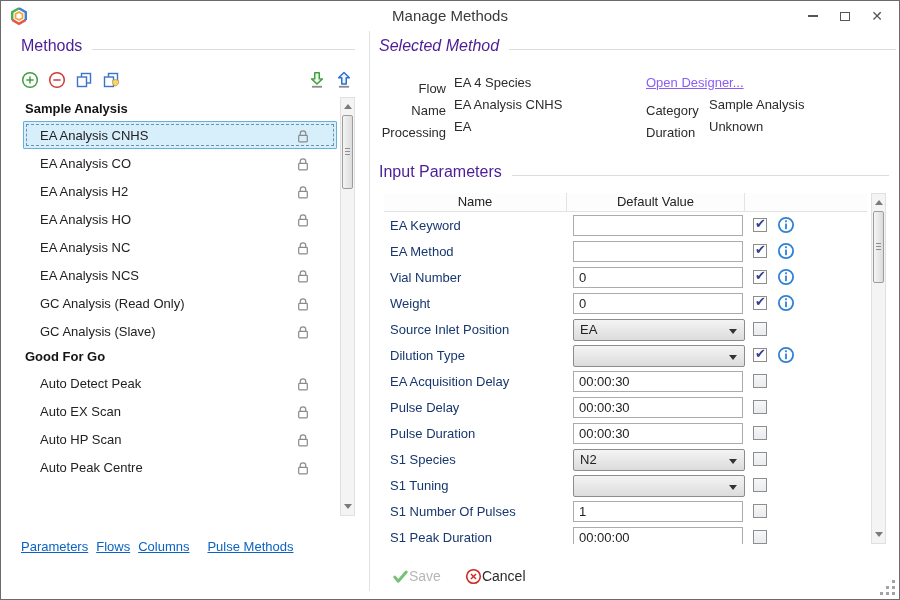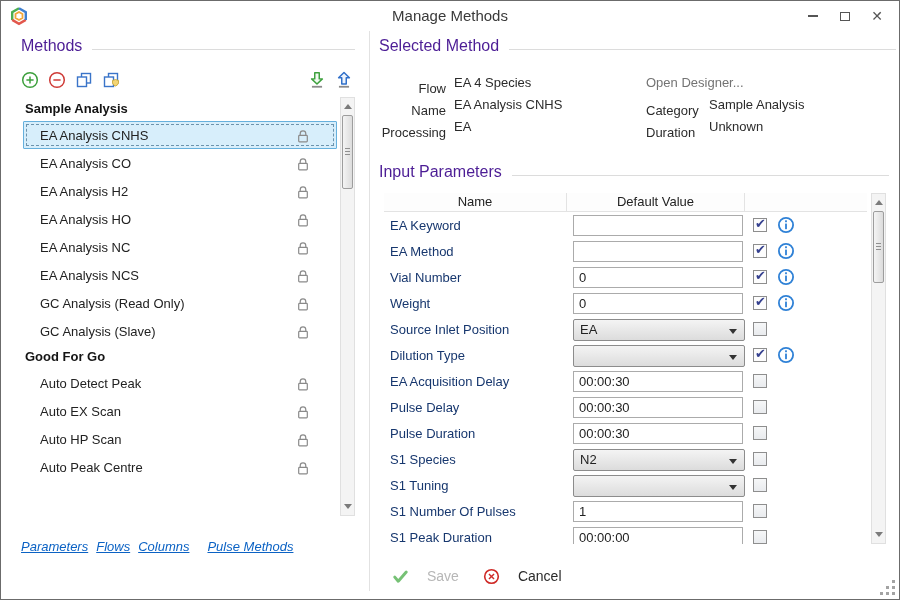--- a/index.html
+++ b/index.html
@@ -59,33 +59,33 @@
   .sb-arrow { position:absolute; left:0; width:13px; height:15px; display:flex; align-items:center; justify-content:center; }
   .tri-up { width:0; height:0; border-left:4px solid transparent; border-right:4px solid transparent; border-bottom:5px solid #7b7b7b; }
   .tri-down { width:0; height:0; border-left:4px solid transparent; border-right:4px solid transparent; border-top:5px solid #7b7b7b; }
   .sb-thumb { position:absolute; left:1px; width:11px; border:1px solid #9d9d9d; border-radius:2px;
               background:linear-gradient(90deg,#f4f4f4,#dcdcdc); }
   .sb-grip { position:absolute; left:2px; right:2px; top:50%; height:7px; margin-top:-4px;
              background:repeating-linear-gradient(#8f8f8f 0 1px, transparent 1px 3px); }
 
   
   .lp-links { position:absolute; left:20px; top:508px; display:flex; gap:8px; }
-  .lp-links a { color:#0b62c4; text-decoration:underline; cursor:pointer;font-style:italic; }
+  .lp-links a { color:#0b62c4; text-decoration:underline; cursor:pointer; }
   .lp-links a.gap { margin-left:10px; }
 
   
-  .sm-header { position:absolute; left:9px; right:3px; top:6px; }
+  .sm-header { position:absolute; left:9px; right:3px; top:6px;font-style:italic; }
   .meta-left { position:absolute; left:9px; top:40px; }
   .meta-row { display:flex; height:22px; align-items:center; }
   .meta-row .ml { width:67px; text-align:right; color:#2b2b2b;margin-top:12px; }
   .meta-row .mv { margin-left:8px; color:#2b2b2b; }
   .meta-right { position:absolute; left:276px; top:40px; }
   .meta-right .meta-row .ml { width:50px; text-align:left; }
   .meta-right .meta-row .mv { margin-left:13px; }
-  a.designer-link { color:#737373; cursor:pointer;text-align:center; }
+  a.designer-link { color:#8b5cf6; text-decoration:underline; cursor:pointer;text-align:center; }
 
   
   .ip-header { position:absolute; left:9px; right:10px; top:132px; }
   .params-table { position:absolute; left:14px; top:162px; width:483px; height:351px; background:#fff; }
   .pt-head { display:flex; height:19px; border-bottom:1px solid #e3e3e3; background:#fdfdfd; }
   .pt-head .col { font-size:13px; color:#222; text-align:center; line-height:18px; border-right:1px solid #e3e3e3; }
   .col-name { width:183px; }
   .col-value { width:178px; }
   .col-edit { width:122px; border-right:none !important; }
   .pt-body { position:relative; height:332px; overflow:hidden; }
@@ -102,21 +102,21 @@
   .p-check { position:absolute; left:369px; width:14px; height:14px; border:1px solid #8e8e8e;
              background:linear-gradient(#f6f7f8,#e9ebee); }
   .p-check.checked { background:#fdfdfd; }
   .p-check.checked::after { content:"✔"; position:absolute; left:1px; top:-3px; font-size:13px; color:#35408f; }
   .p-info { position:absolute; left:393px; width:18px; height:18px; }
 
   .pt-scrollbar { position:absolute; left:501px; top:162px; height:351px; }
 
   
   .footer { position:absolute; left:22px; top:535px; height:20px; display:flex; align-items:center; gap:24px; }
-  .btn { display:flex; align-items:center; gap:18px; cursor:default; }
+  .btn { display:flex; align-items:center; gap:0; cursor:default; }
   .btn .ic { width:17px; height:17px; }
   .save-label { color:#b7b7b7; font-size:14px; }
   .cancel-label { color:#2b2b2b; font-size:14px; }
 
   .resize-grip { position:absolute; right:4px; bottom:4px; width:16px; height:16px; }
   .resize-grip i { position:absolute; width:3px; height:3px; background:#a3a3a3; }
 </style>
 </head>
 <body>
 

